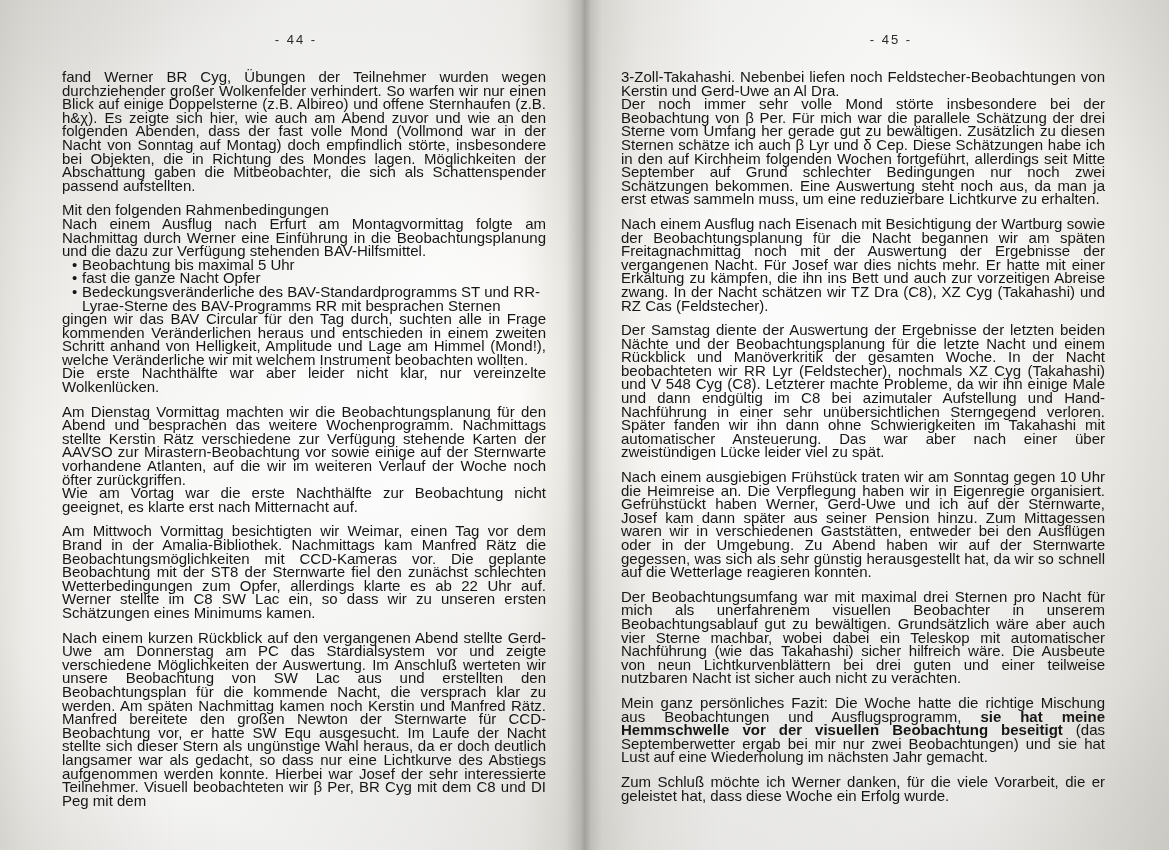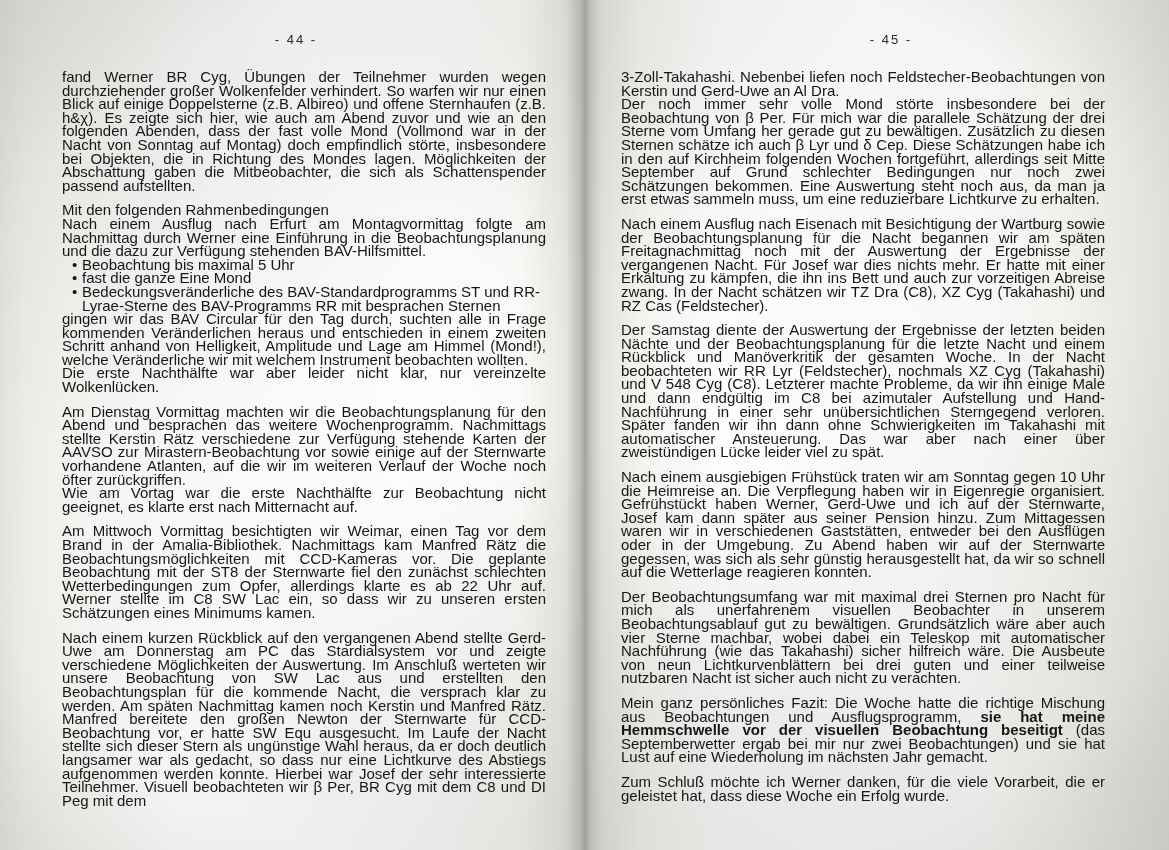--- a/index.html
+++ b/index.html
@@ -113,21 +113,21 @@
   <div class="gutter"></div>
 
   <div class="page page-left">
     <div class="folio">-  44  -</div>
     <div class="col">
       <p class="para">fand Werner BR Cyg, Übungen der Teilnehmer wurden wegen durchziehender großer Wolkenfelder verhindert. So warfen wir nur einen Blick auf einige Doppelsterne (z.B. Albireo) und offene Sternhaufen (z.B. h&amp;χ). Es zeigte sich hier, wie auch am Abend zuvor und wie an den folgenden Abenden, dass der fast volle Mond (Vollmond war in der Nacht von Sonntag auf Montag) doch empfindlich störte, insbesondere bei Objekten, die in Richtung des Mondes lagen. Möglichkeiten der Abschattung gaben die Mitbeobachter, die sich als Schattenspender passend aufstellten.</p>
       <p class="para tight">Mit den folgenden Rahmenbedingungen</p>
       <p class="para tight">Nach einem Ausflug nach Erfurt am Montagvormittag folgte am Nachmittag durch Werner eine Einführung in die Beobachtungsplanung und die dazu zur Verfügung stehenden BAV-Hilfsmittel.</p>
       <ul class="bullets">
         <li>Beobachtung bis maximal 5 Uhr</li>
-        <li>fast die ganze Eine Mond</li>
+        <li>fast die ganze Nacht Opfer</li>
         <li>Bedeckungsveränderliche des BAV-Standardprogramms ST und RR-Lyrae-Sterne des BAV-Programms RR mit besprachen Sternen</li>
       </ul>
       <p class="para" style="white-space:pre-line">gingen wir das BAV Circular für den Tag durch, suchten alle in Frage kommenden Veränderlichen heraus und entschieden in einem zweiten Schritt anhand von Helligkeit, Amplitude und Lage am Himmel (Mond!), welche Veränderliche wir mit welchem Instrument beobachten wollten.
 Die erste Nachthälfte war aber leider nicht klar, nur vereinzelte Wolkenlücken.</p>
       <p class="para" style="white-space:pre-line">Am Dienstag Vormittag machten wir die Beobachtungsplanung für den Abend und besprachen das weitere Wochenprogramm. Nachmittags stellte Kerstin Rätz verschiedene zur Verfügung stehende Karten der AAVSO zur Mirastern-Beobachtung vor sowie einige auf der Sternwarte vorhandene Atlanten, auf die wir im weiteren Verlauf der Woche noch öfter zurückgriffen.
 Wie am Vortag war die erste Nachthälfte zur Beobachtung nicht geeignet, es klarte erst nach Mitternacht auf.</p>
       <p class="para">Am Mittwoch Vormittag besichtigten wir Weimar, einen Tag vor dem Brand in der Amalia-Bibliothek. Nachmittags kam Manfred Rätz die Beobachtungsmöglichkeiten mit CCD-Kameras vor. Die geplante Beobachtung mit der ST8 der Sternwarte fiel den zunächst schlechten Wetterbedingungen zum Opfer, allerdings klarte es ab 22 Uhr auf. Werner stellte im C8 SW Lac ein, so dass wir zu unseren ersten Schätzungen eines Minimums kamen.</p>
       <p class="para">Nach einem kurzen Rückblick auf den vergangenen Abend stellte Gerd-Uwe am Donnerstag am PC das Stardialsystem vor und zeigte verschiedene Möglichkeiten der Auswertung. Im Anschluß werteten wir unsere Beobachtung von SW Lac aus und erstellten den Beobachtungsplan für die kommende Nacht, die versprach klar zu werden. Am späten Nachmittag kamen noch Kerstin und Manfred Rätz. Manfred bereitete den großen Newton der Sternwarte für CCD-Beobachtung vor, er hatte SW Equ ausgesucht. Im Laufe der Nacht stellte sich dieser Stern als ungünstige Wahl heraus, da er doch deutlich langsamer war als gedacht, so dass nur eine Lichtkurve des Abstiegs aufgenommen werden konnte. Hierbei war Josef der sehr interessierte Teilnehmer. Visuell beobachteten wir β Per, BR Cyg mit dem C8 und DI Peg mit dem</p>
     </div>
   </div>

